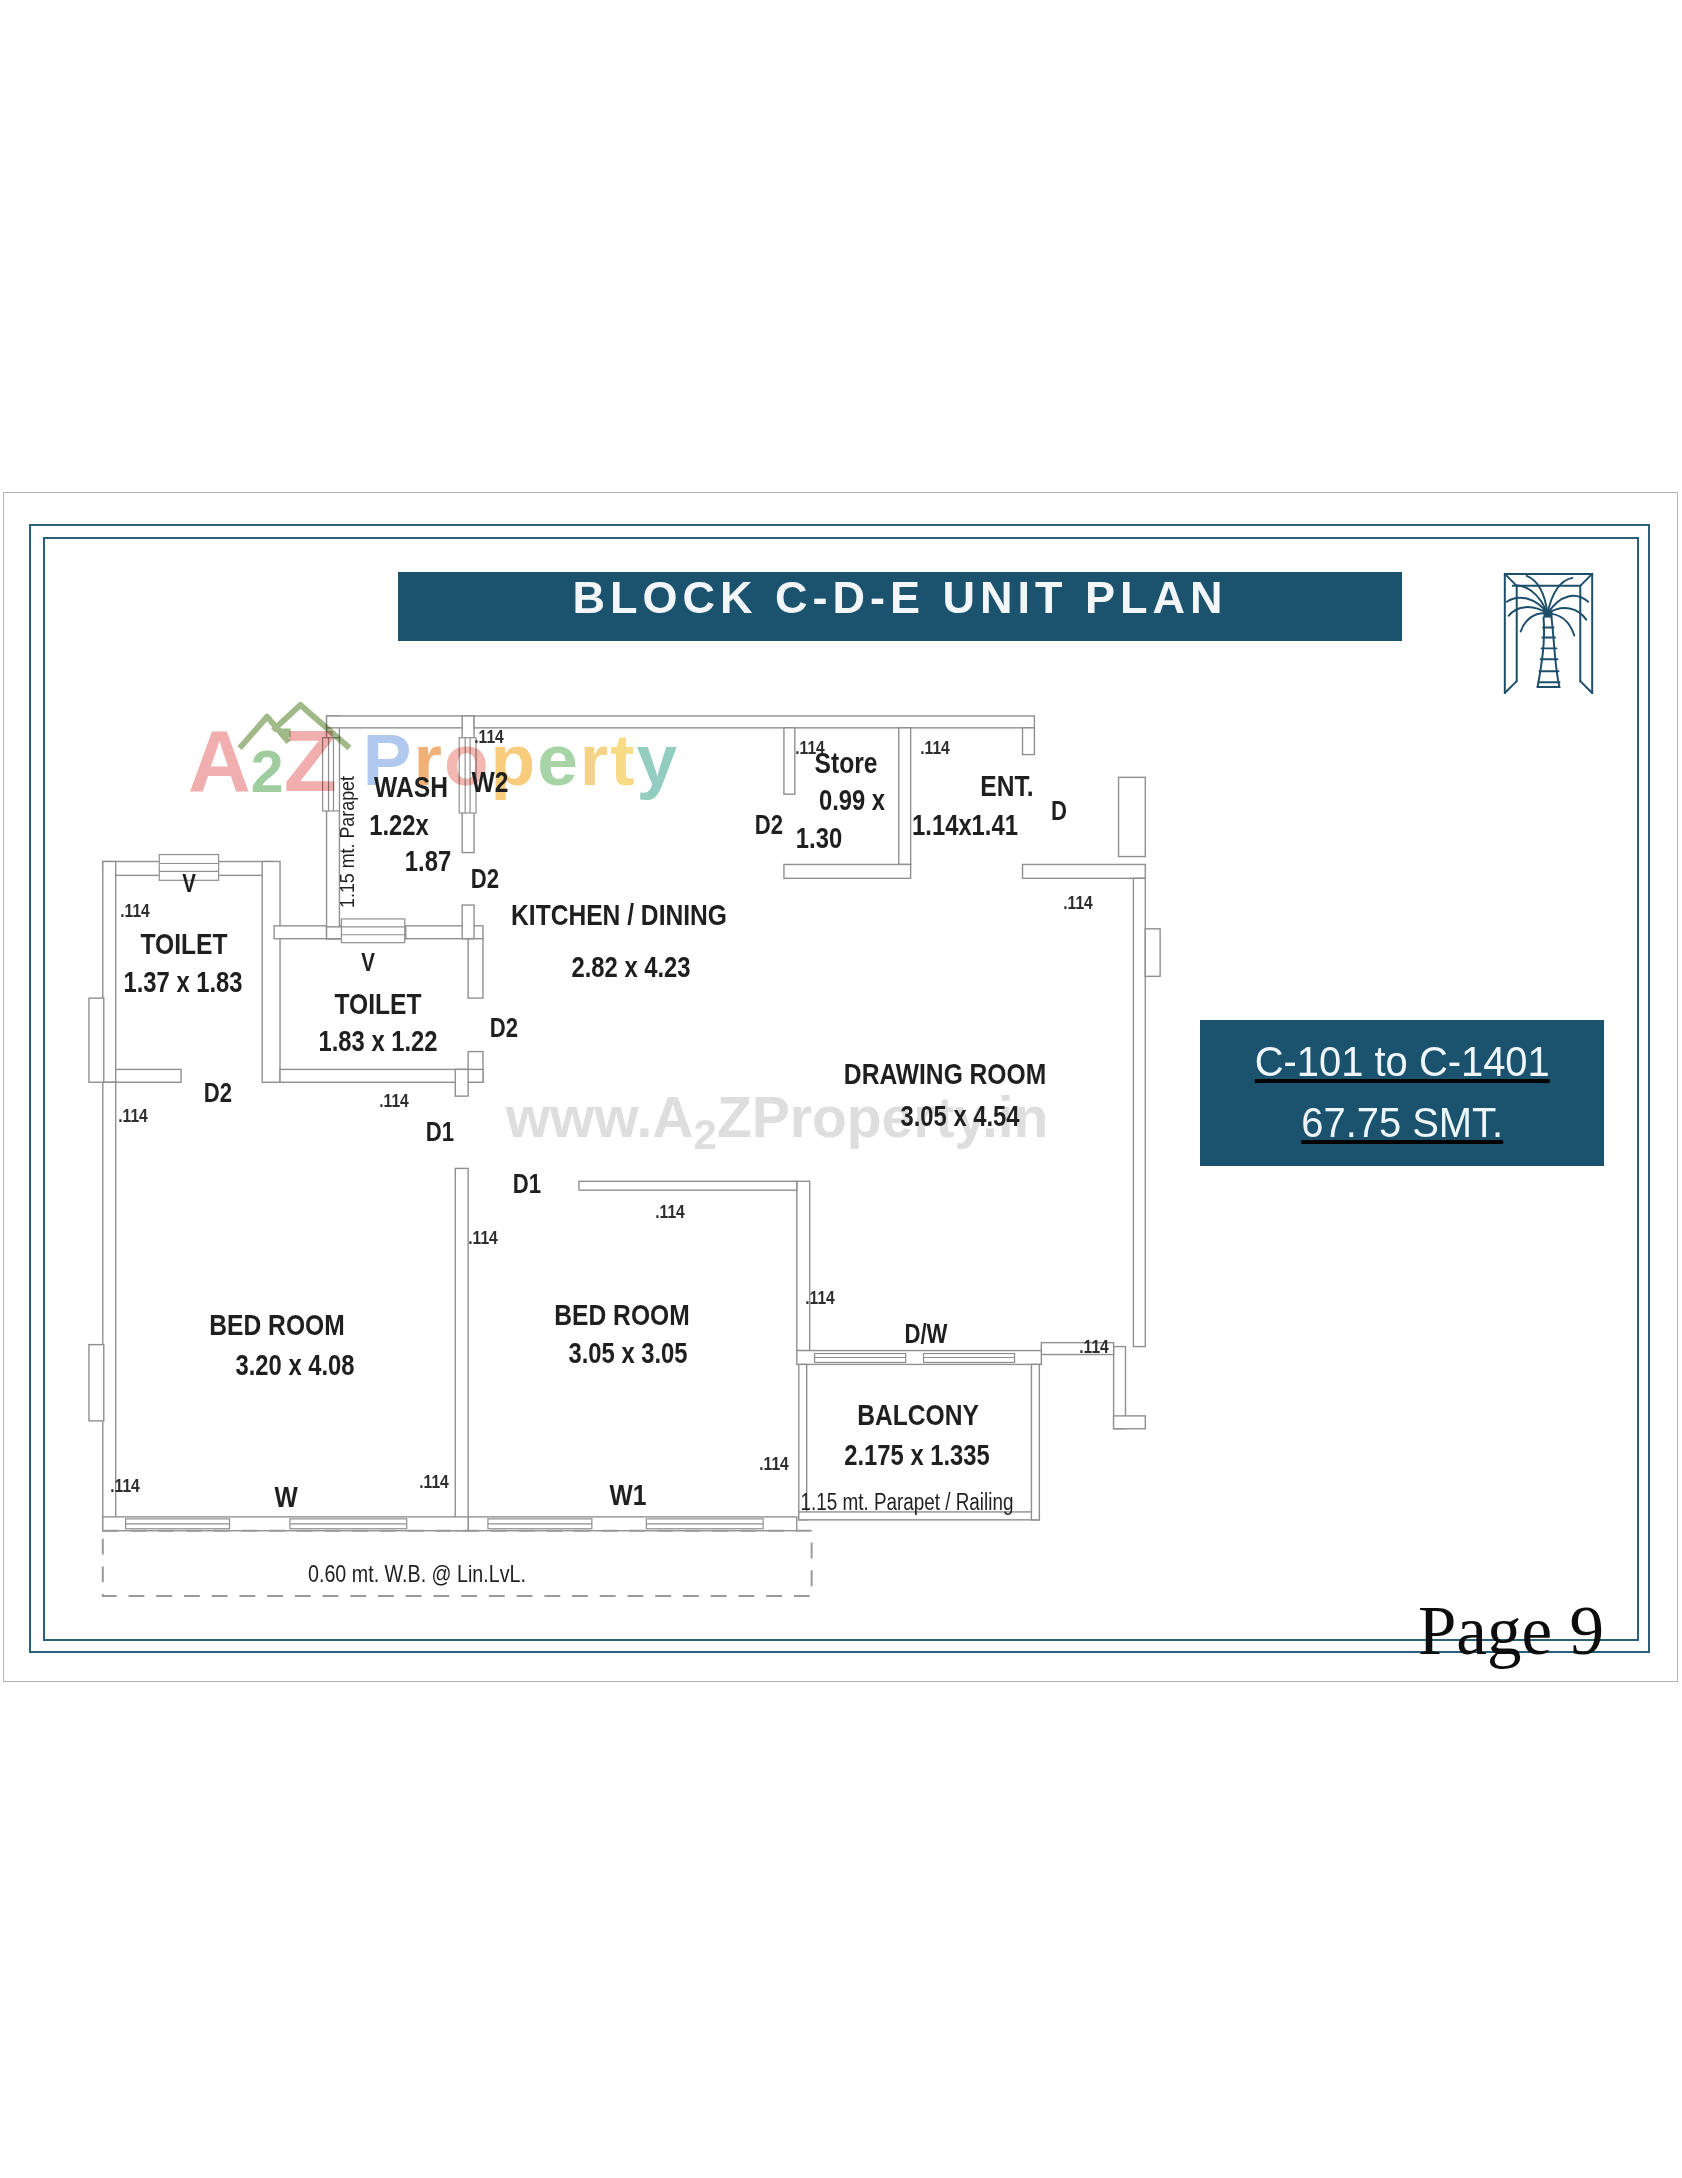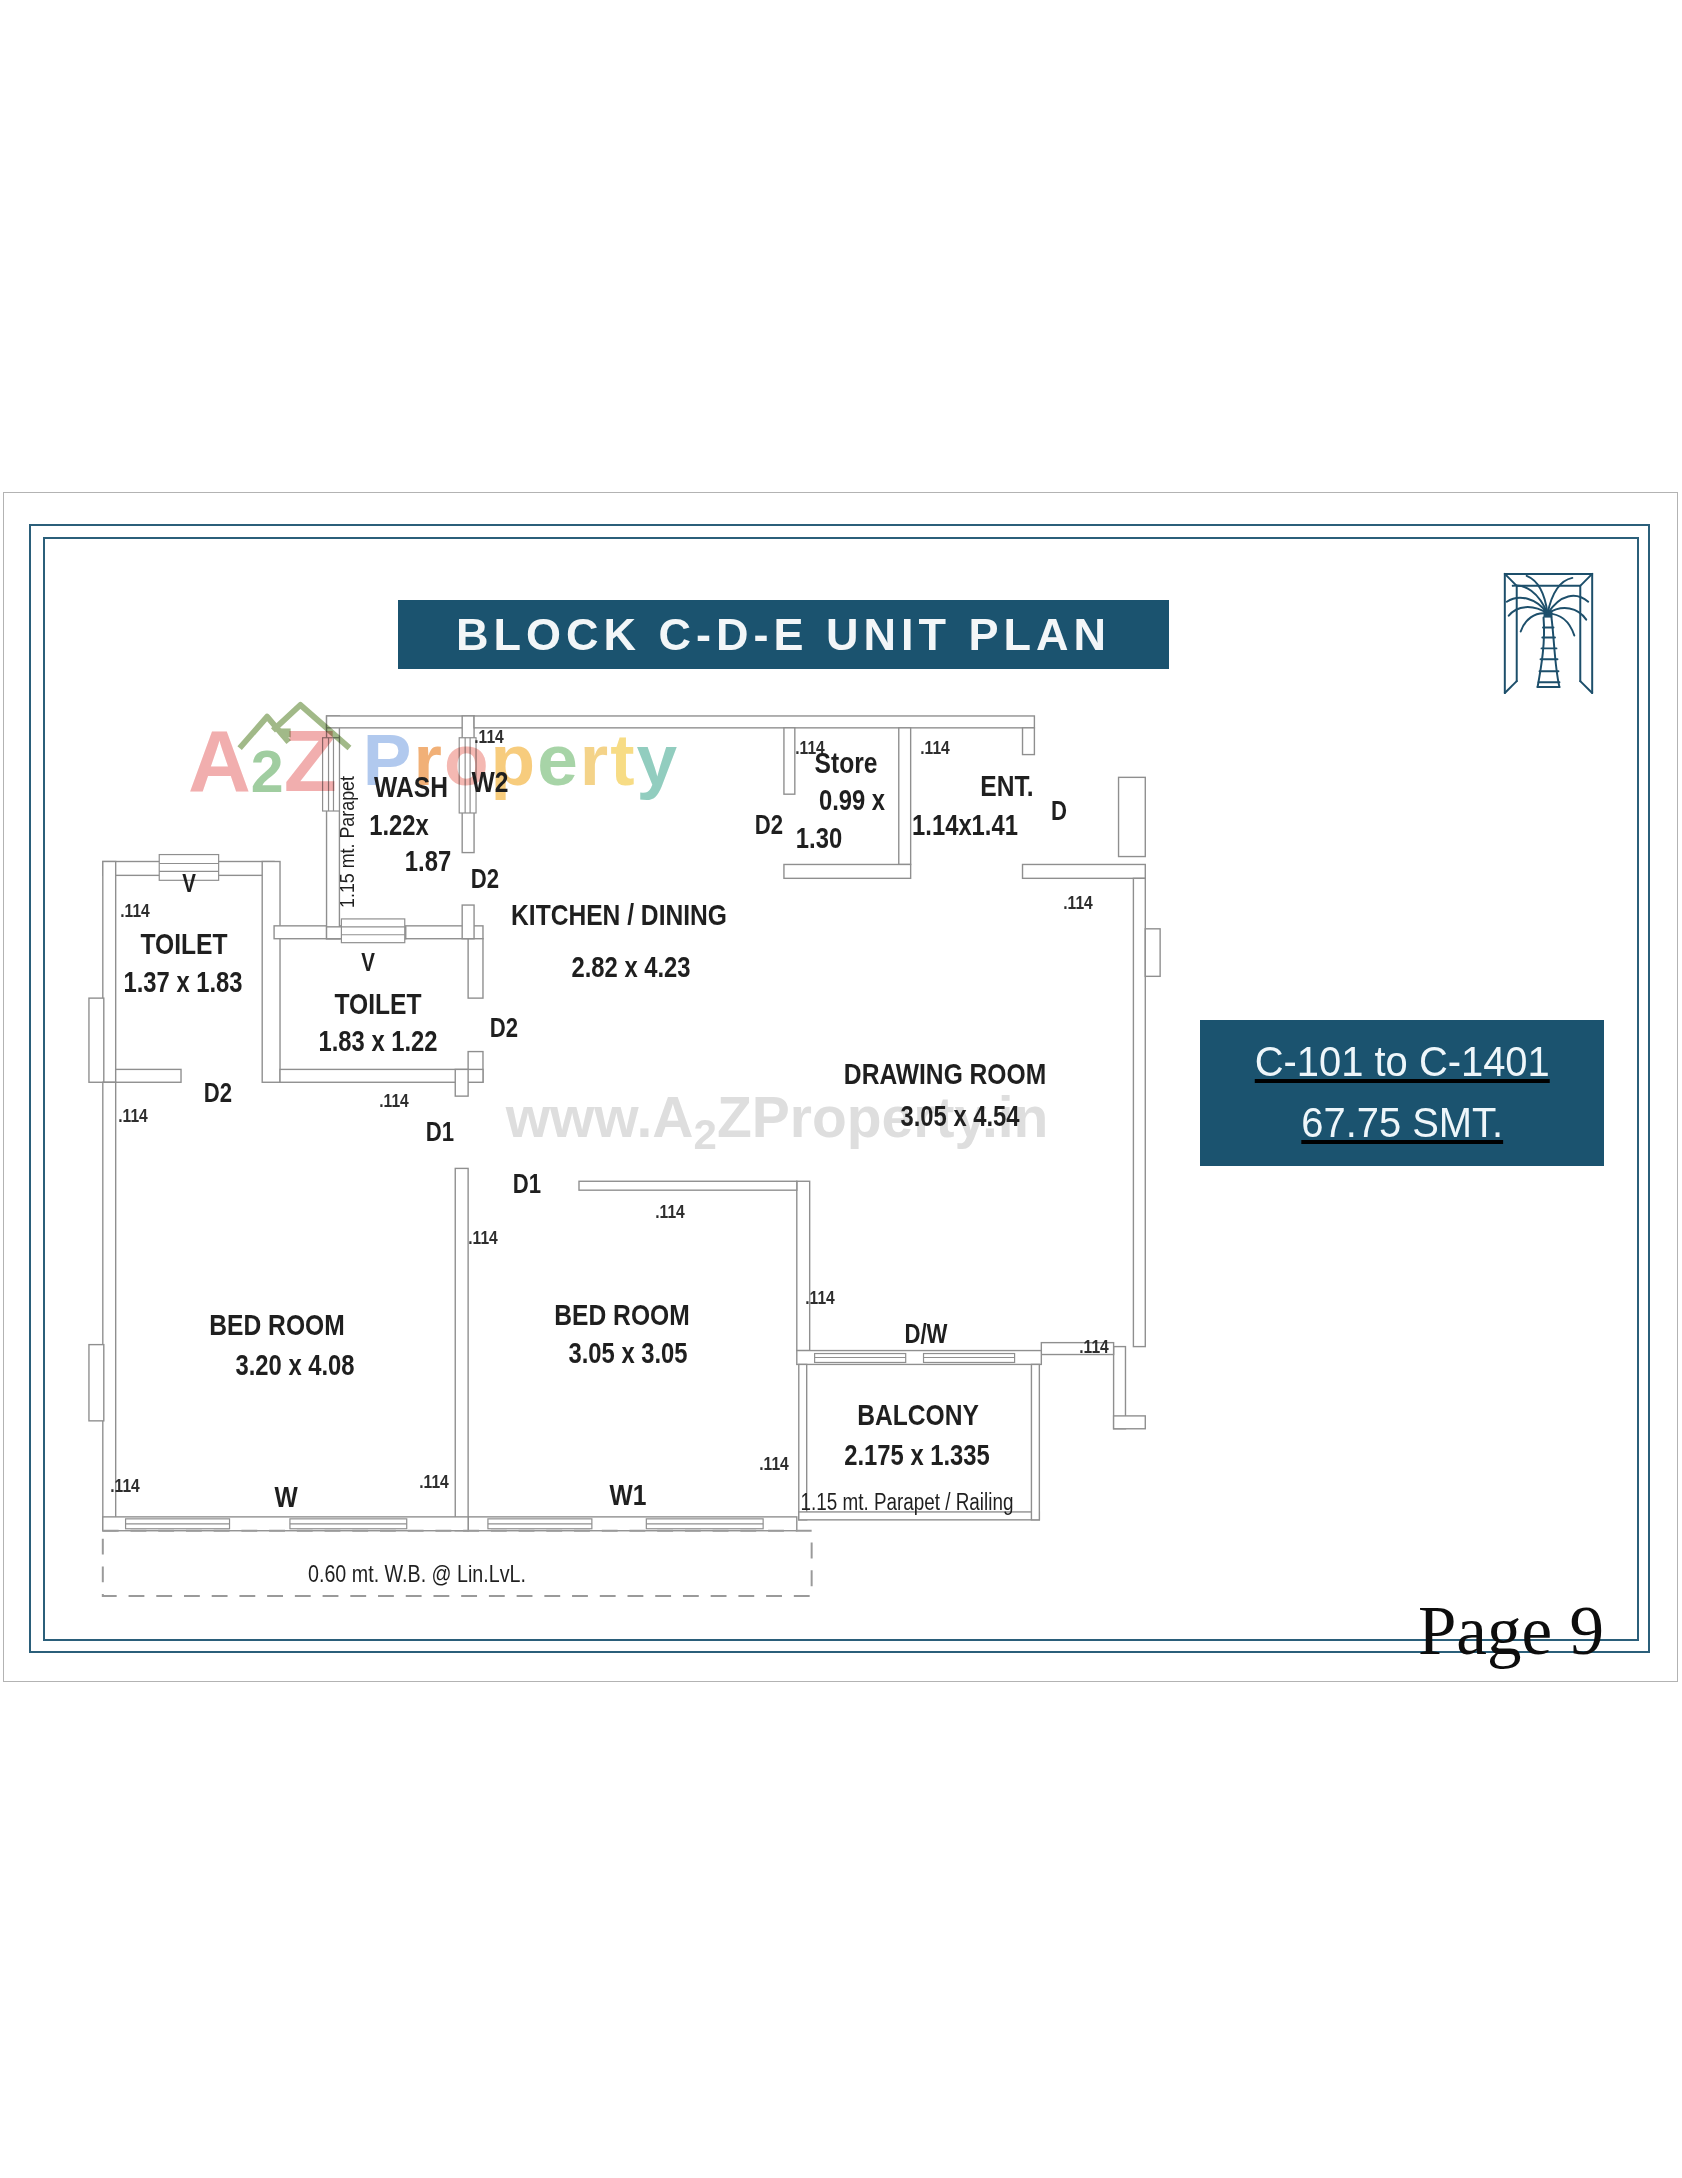--- a/index.html
+++ b/index.html
@@ -8,22 +8,22 @@
     font-family:"Liberation Sans",sans-serif;overflow:hidden;
   }
   
   .sheet{position:absolute;left:3px;top:492px;width:1675px;height:1190px;
          background:#fff;border:1px solid #b3b3b3;box-sizing:border-box;}
   .frame-outer{position:absolute;left:25px;top:31px;width:1621px;height:1129px;
          border:2px solid #2b5f7a;box-sizing:border-box;}
   .frame-inner{position:absolute;left:39px;top:44px;width:1596px;height:1104px;
          border:2px solid #2b5f7a;box-sizing:border-box;}
   
-  .banner{position:absolute;left:398px;top:600px;width:771px;height:69px;
-         display:flex;align-items:center;justify-content:center;}
+  .banner{position:absolute;left:398px;top:572px;width:1004px;height:69px;
+         display:flex;justify-content:center;}
   .banner-text{color:#f2f6f8;font-size:45px;font-weight:600;letter-spacing:5px;white-space:nowrap;}
   
   .logo{position:absolute;left:1488px;top:562px;width:121px;height:139px;}
   
   .badge{position:absolute;left:1200px;top:1020px;width:404px;height:146px;
          display:flex;flex-direction:column;align-items:center;justify-content:center;}
   .badge span{color:#eef6fa;font-size:42px;font-weight:400;line-height:1.45;
          transform:scaleX(.95);white-space:nowrap;}
   
   .page-num{position:absolute;left:1418px;top:1592px;font-family:"Liberation Serif",serif;

